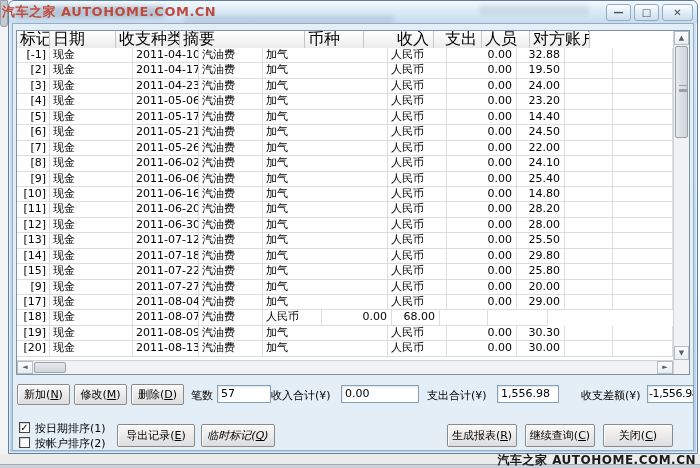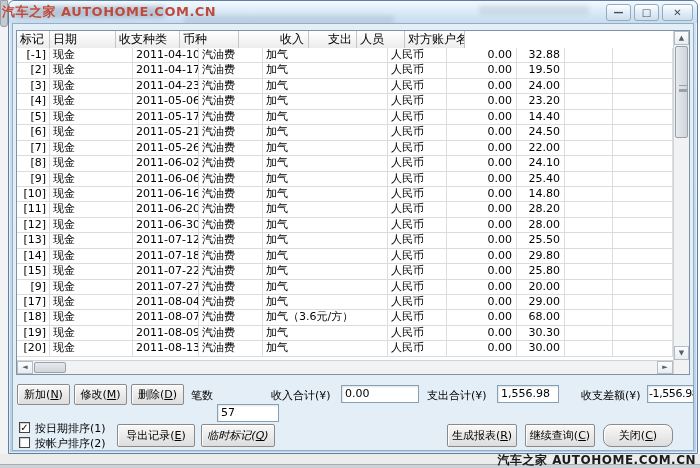--- a/index.html
+++ b/index.html
@@ -30,21 +30,21 @@
   .client { position:absolute; left:3px; top:22px; width:682px; height:428px;
             background:#e4eef7; border:1px solid #97adc4; }
 
   
   .grid { position:absolute; left:3px; top:6px; width:674px; height:345px;
           border:1px solid #7f93a8; background:#fff; display:flex; }
   .grid-left { width:656px; display:flex; flex-direction:column; }
   .grid-header { display:flex; height:17px; }
   .hcell { height:27px; background:linear-gradient(#ffffff,#efefef 55%,#e2e2e2);
            border-right:1px solid #c5c5c5; border-bottom:1px solid #9b9b9b;
-           font-size:12px; line-height:16px; padding:0 3px; white-space:nowrap; overflow:hidden; }
+           font-size:16px; line-height:16px; padding:0 3px; white-space:nowrap; overflow:hidden; }
   .hcell.num { text-align:right; padding-right:4px; }
   .grid-body { height:312px; overflow:hidden; background:#fff; }
   .g-row { display:flex; height:15.45px; }
   .gcell { border-right:1px solid #dcdcdc; border-bottom:1px solid #dcdcdc;
            font-size:11px; line-height:14.5px; padding:0 3px; white-space:nowrap; overflow:hidden; color:#000; }
   .gcell.num { text-align:right; padding-right:4px; }
   .gcell.mark { text-align:right; padding-right:3px; }
 
   
   .vscroll { width:16px; background:#f1f2f4; border-left:1px solid #cfd4d9; display:flex; flex-direction:column; }
@@ -106,20 +106,21 @@
   </div>
 
   <div class="client">
 
     <div class="grid">
       <div class="grid-left">
         <div class="grid-header" id="grid-header">
             <div class="hcell" style="width: 33px;">标记</div>
             <div class="hcell" style="width: 66px;">日期</div>
             <div class="hcell" style="width: 64px;">收支种类</div>
+            <div class="hcell" style="width: 125px;">摘要</div>
             <div class="hcell" style="width: 59px;">币种</div>
             <div class="hcell num" style="width: 70px;">收入</div>
             <div class="hcell num" style="width: 48px;">支出</div>
             <div class="hcell" style="width: 48px;">人员</div>
             <div class="hcell" style="width: 60px;">对方账户名称</div>
           </div>
         <div class="grid-body" id="grid-body">
             <div class="g-row">
               <div class="gcell mark" style="width: 33px;">[-1]</div>
               <div class="gcell" style="width: 83px;">现金</div>
@@ -322,21 +323,20 @@
               <div class="gcell num" style="width: 70px;">0.00</div>
               <div class="gcell num" style="width: 48px;">29.00</div>
               <div class="gcell" style="width: 48px;"></div>
               <div class="gcell" style="width: 60px;"></div>
             </div>
             <div class="g-row">
               <div class="gcell mark" style="width: 33px;">[18]</div>
               <div class="gcell" style="width: 83px;">现金</div>
               <div class="gcell" style="width: 66px;">2011-08-07</div>
               <div class="gcell" style="width: 64px;">汽油费</div>
-              <div class="gcell" style="width: 125px;">加气（3.6元/方）</div>
               <div class="gcell" style="width: 59px;">人民币</div>
               <div class="gcell num" style="width: 70px;">0.00</div>
               <div class="gcell num" style="width: 48px;">68.00</div>
               <div class="gcell" style="width: 48px;"></div>
               <div class="gcell" style="width: 60px;"></div>
             </div>
             <div class="g-row">
               <div class="gcell mark" style="width: 33px;">[19]</div>
               <div class="gcell" style="width: 83px;">现金</div>
               <div class="gcell" style="width: 66px;">2011-08-09</div>
@@ -377,32 +377,32 @@
         <div class="vtrack"></div>
         <div class="sbtn">▼</div>
         <div class="sbtn" style="border:none;background:#f1f2f4;"></div>
       </div>
     </div>
 
     <div class="btn" style="left:4px;top:360px;width:53px;height:21px;">新加(<u>N</u>)</div>
     <div class="btn" style="left:61px;top:360px;width:53px;height:21px;">修改(<u>M</u>)</div>
     <div class="btn" style="left:118px;top:360px;width:53px;height:21px;">删除(<u>D</u>)</div>
     <div class="lbl" style="left:178px;top:364px;">笔数</div>
-    <div class="tbox" style="left:204px;top:380px;width:62px;">57</div>
+    <div class="tbox" style="left:204px;top:361px;width:54px;">57</div>
     <div class="lbl" style="left:258px;top:364px;">收入合计(¥)</div>
     <div class="tbox" style="left:328px;top:361px;width:78px;">0.00</div>
     <div class="lbl" style="left:414px;top:364px;">支出合计(¥)</div>
     <div class="tbox" style="left:484px;top:361px;width:62px;">1,556.98</div>
     <div class="lbl" style="left:568px;top:364px;">收支差额(¥)</div>
     <div class="tbox tight" style="left:634px;top:361px;width:47px;">-1,556.98</div>
 
     <div class="cb" id="cb-date" style="left:6px;top:398px;">✓</div>
     <div class="lbl" style="left:22px;top:397px;">按日期排序(1)</div>
     <div class="cb" id="cb-account" style="left:6px;top:413px;"></div>
     <div class="lbl" style="left:22px;top:412px;">按帐户排序(2)</div>
 
     <div class="btn tall" style="left:104px;top:400px;width:78px;height:23px;">导出记录(<u>E</u>)</div>
     <div class="btn tall" style="left:188px;top:400px;width:74px;height:23px;font-style:italic;">临时标记(<u>Q</u>)</div>
     <div class="btn tall" style="left:434px;top:400px;width:70px;height:23px;">生成报表(<u>R</u>)</div>
     <div class="btn tall" style="left:512px;top:400px;width:70px;height:23px;">继续查询(<u>C</u>)</div>
-    <div class="btn tall" style="left:590px;top:400px;width:70px;height:23px;border-radius:8px;">关闭(<u>C</u>)</div>
+    <div class="btn tall" style="left:590px;top:400px;width:70px;height:23px;">关闭(<u>C</u>)</div>
   </div>
 </div>
 
 </body></html>

